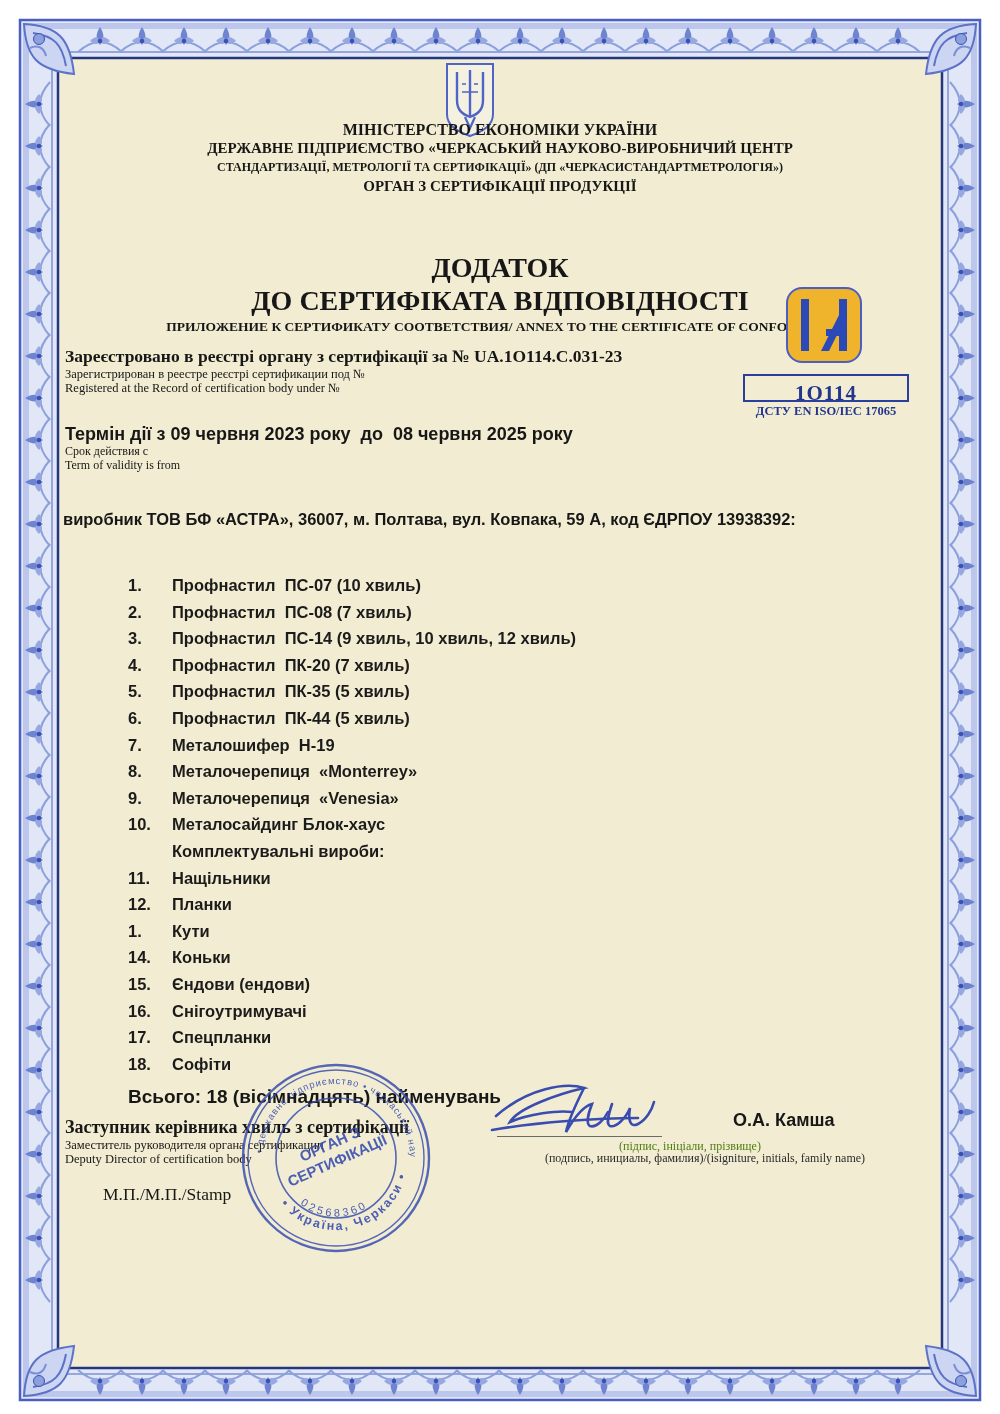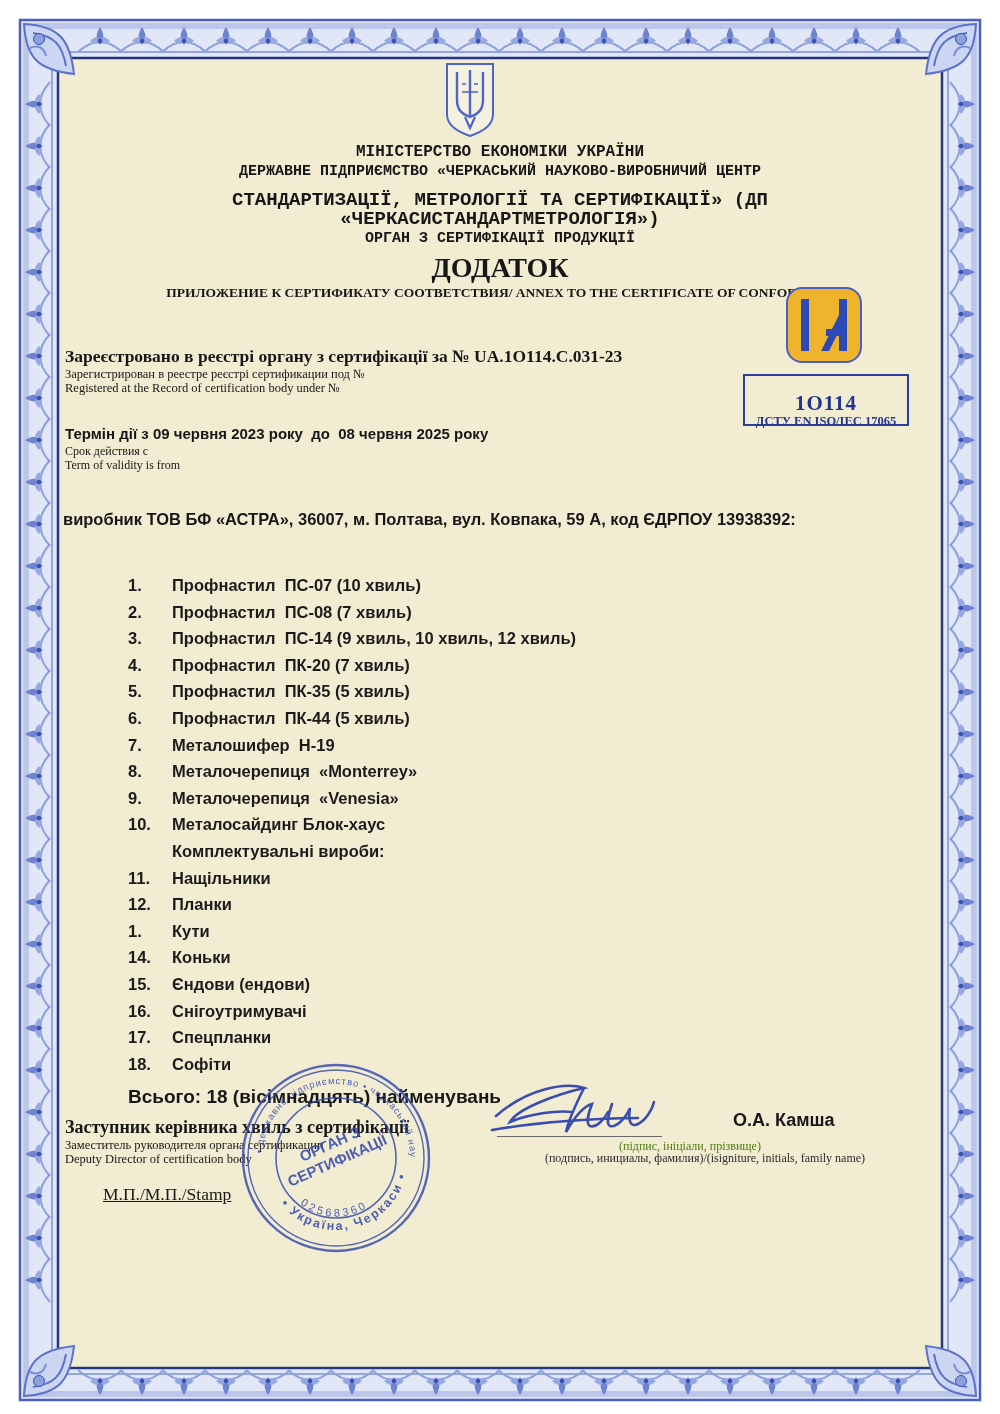--- a/index.html
+++ b/index.html
@@ -24,60 +24,60 @@
   .pre{white-space:pre-wrap;}
 
   
   #wm-text{left:40px;right:40px;top:668px;text-align:center;
     font-family:"Liberation Serif",serif;font-weight:bold;font-size:96px;letter-spacing:42px;
     color:rgba(186,176,130,0.26);pointer-events:none;}
   #wm-map{left:330px;top:555px;pointer-events:none;opacity:.5;}
 
   
   #coat{left:444px;top:62px;}
-  #org-block{left:70px;width:860px;top:143px;line-height:19px;font-family:Liberation Mono, monospace;}
+  #org-block{left:70px;width:860px;top:120px;line-height:19px;}
   #org-block .l1{font-size:16px;}
   #org-block .l2{font-size:15px;}
-  #org-block .l3{font-size:19px;margin-top:10px;}
+  #org-block .l3{font-size:12px;}
   #org-block .l4{font-size:15px;}
 
   #title-block{left:70px;width:860px;top:252px;}
   #title-block .t1{font-size:28px;line-height:32px;}
   #title-block .t2{font-size:28px;line-height:34px;}
   #title-block .t3{font-size:13.5px;line-height:18px;}
 
   
   #mark{left:786px;top:287px;width:76px;height:76px;background:#f0b42c;border:2px solid #4b5fc0;
         border-radius:16px;box-sizing:border-box;}
-  #codebox{left:743px;top:374px;width:166px;height:52px;border:2px solid #2b3f9e;
-           color:#22368f;text-align:center;box-sizing:border-box;padding-top:16px;}
+  #codebox{left:743px;top:374px;width:166px;height:28px;border:2px solid #2b3f9e;
+           color:#22368f;text-align:center;box-sizing:border-box;padding-top:6px;}
   #codebox .c1{font-size:21px;font-weight:bold;line-height:22px;letter-spacing:1px;}
   #codebox .c2{font-size:12.5px;font-weight:bold;line-height:14px;}
 
   #reg{left:65px;top:345px;width:700px;}
   #reg .m{font-size:17.5px;line-height:22px;}
   #reg .s{font-size:12.5px;line-height:14px;}
 
   #validity{left:65px;top:423px;width:700px;}
-  #validity .m{font-size:15px;line-height:22px;}
+  #validity .m{font-size:18px;line-height:22px;}
   #validity .s{font-size:12px;line-height:13.5px;}
 
   #product{left:63px;top:506px;width:840px;font-size:16.5px;line-height:26px;}
 
   #list{left:128px;top:572px;width:700px;font-size:16.5px;line-height:26.6px;color:#1b1b1b;}
   #list .row{display:flex;}
   #list .num{width:44px;flex:0 0 44px;}
   #list .itm{flex:1;}
 
   #total{left:128px;top:1086px;font-size:19px;}
 
   #sigtitle{left:65px;top:1116px;width:520px;}
   #sigtitle .m{font-size:18px;line-height:22px;}
   #sigtitle .s{font-size:12.5px;line-height:14px;}
-  #mp{left:103px;top:1184px;font-size:17.5px;text-decoration:underline;}
+  #mp{left:103px;top:1184px;font-size:17.5px;}
 
   #sig-line{left:497px;top:1136px;width:165px;border-top:1.6px solid #6a6a6a;}
   #cap1{left:560px;top:1139px;width:260px;text-align:center;font-size:12px;color:#4d7c0f;}
   #cap2{left:505px;top:1151px;width:400px;text-align:center;font-size:12px;color:#2a2a2a;}
   #sig-name{left:733px;top:1110px;font-size:18px;}
 
   svg{display:block;}
 </style>
 </head>
 <body>
@@ -330,20 +330,21 @@
 
   <div id="org-block" class="abs ctr serif b">
     <div class="l1">МІНІСТЕРСТВО ЕКОНОМІКИ УКРАЇНИ</div>
     <div class="l2">ДЕРЖАВНЕ ПІДПРИЄМСТВО «ЧЕРКАСЬКИЙ НАУКОВО-ВИРОБНИЧИЙ ЦЕНТР</div>
     <div class="l3">СТАНДАРТИЗАЦІЇ, МЕТРОЛОГІЇ ТА СЕРТИФІКАЦІЇ» (ДП «ЧЕРКАСИСТАНДАРТМЕТРОЛОГІЯ»)</div>
     <div class="l4">ОРГАН З СЕРТИФІКАЦІЇ ПРОДУКЦІЇ</div>
   </div>
 
   <div id="title-block" class="abs ctr serif b">
     <div class="t1">ДОДАТОК</div>
+    <div class="t2">ДО СЕРТИФІКАТА ВІДПОВІДНОСТІ</div>
     <div class="t3">ПРИЛОЖЕНИЕ К СЕРТИФИКАТУ СООТВЕТСТВИЯ/ ANNEX TO THE CERTIFICATE OF CONFORMITY</div>
   </div>
 
   <div id="mark" class="abs">
     <svg width="72" height="72" viewBox="0 0 72 72">
       <rect x="13" y="10" width="8" height="52" fill="#2b4ab8"></rect>
       <rect x="51" y="10" width="8" height="52" fill="#2b4ab8"></rect>
       <path d="M59,10 L33,62 L41,62 L59,26 Z" fill="#2b4ab8"></path>
       <rect x="38" y="40" width="17" height="7" fill="#2b4ab8"></rect>
     </svg>

